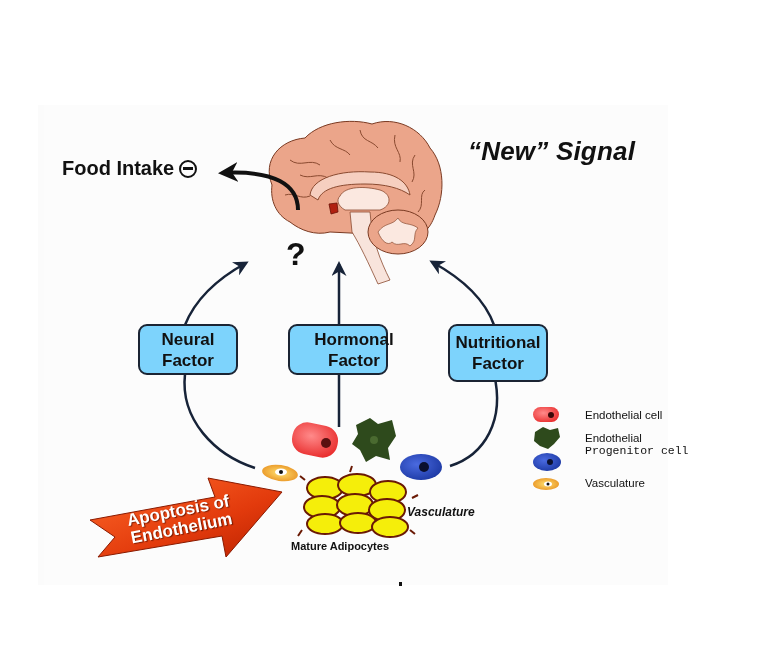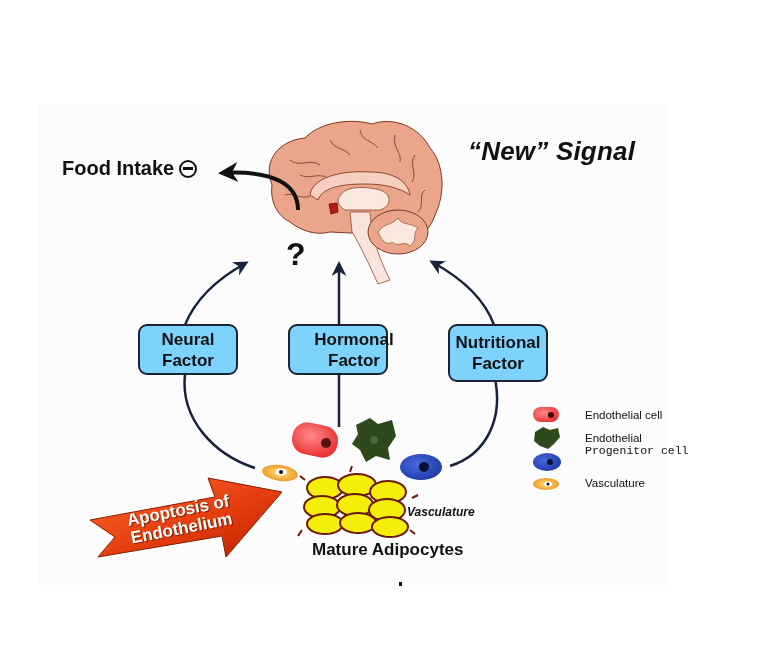--- a/index.html
+++ b/index.html
@@ -9,21 +9,21 @@
   svg.main { position: absolute; left: 0; top: 0; }
   .lbl { position: absolute; font-weight: bold; color: #111; white-space: nowrap; }
   .title { left: 468px; top: 136px; font-size: 26px; letter-spacing: 0.2px; font-style: italic; }
   .food { left: 62px; top: 157px; font-size: 20px; display: flex; align-items: center; gap: 5px; }
   .minus { display: inline-block; width: 18px; height: 18px; border: 2.5px solid #111; border-radius: 50%; position: relative; box-sizing: border-box; }
   .minus::after { content: ""; position: absolute; left: 2px; right: 2px; top: 5.5px; height: 2.5px; background: #111; }
   .qmark { left: 286px; top: 236px; font-size: 32px; }
   .fbox { position: absolute; border: 2px solid #1b2433; border-radius: 9px; background: #7dd3fc; display: flex; flex-direction: column; align-items: center; justify-content: center; font-weight: bold; font-size: 17px; line-height: 21px; color: #111; box-sizing: border-box; }
   .legend-item { position: absolute; font-size: 11.5px; color: #111; white-space: nowrap; padding-left: 19px; }
   .vasc { left: 407px; top: 505px; font-size: 12px; font-style: italic; }
-  .mature { left: 312px; top: 540px; font-size: 17px; }
+  .mature { left: 291px; top: 540px; font-size: 11px; }
   .apop { position: absolute; left: 128px; top: 502px; color: #fff; font-weight: bold; font-size: 17px; line-height: 18px; text-align: center; transform: rotate(-11deg); text-shadow: 1px 1px 1px #7a1a00; }
 </style>
 </head>
 <body>
 
 <div class="panel">
   <div class="leftstrip"></div>
 </div>
 
 <svg class="main" width="780" height="650" viewBox="0 0 780 650">

